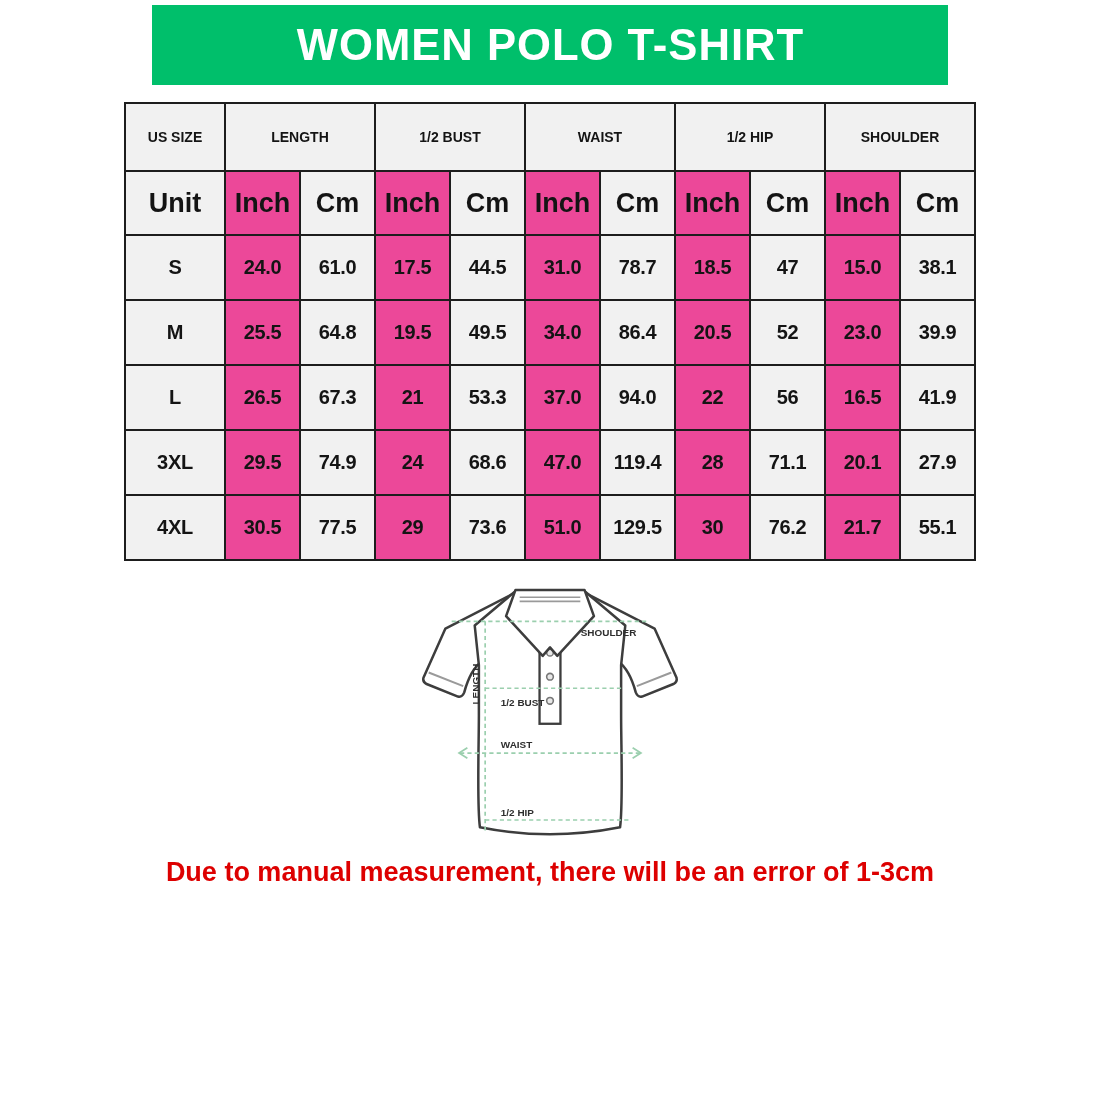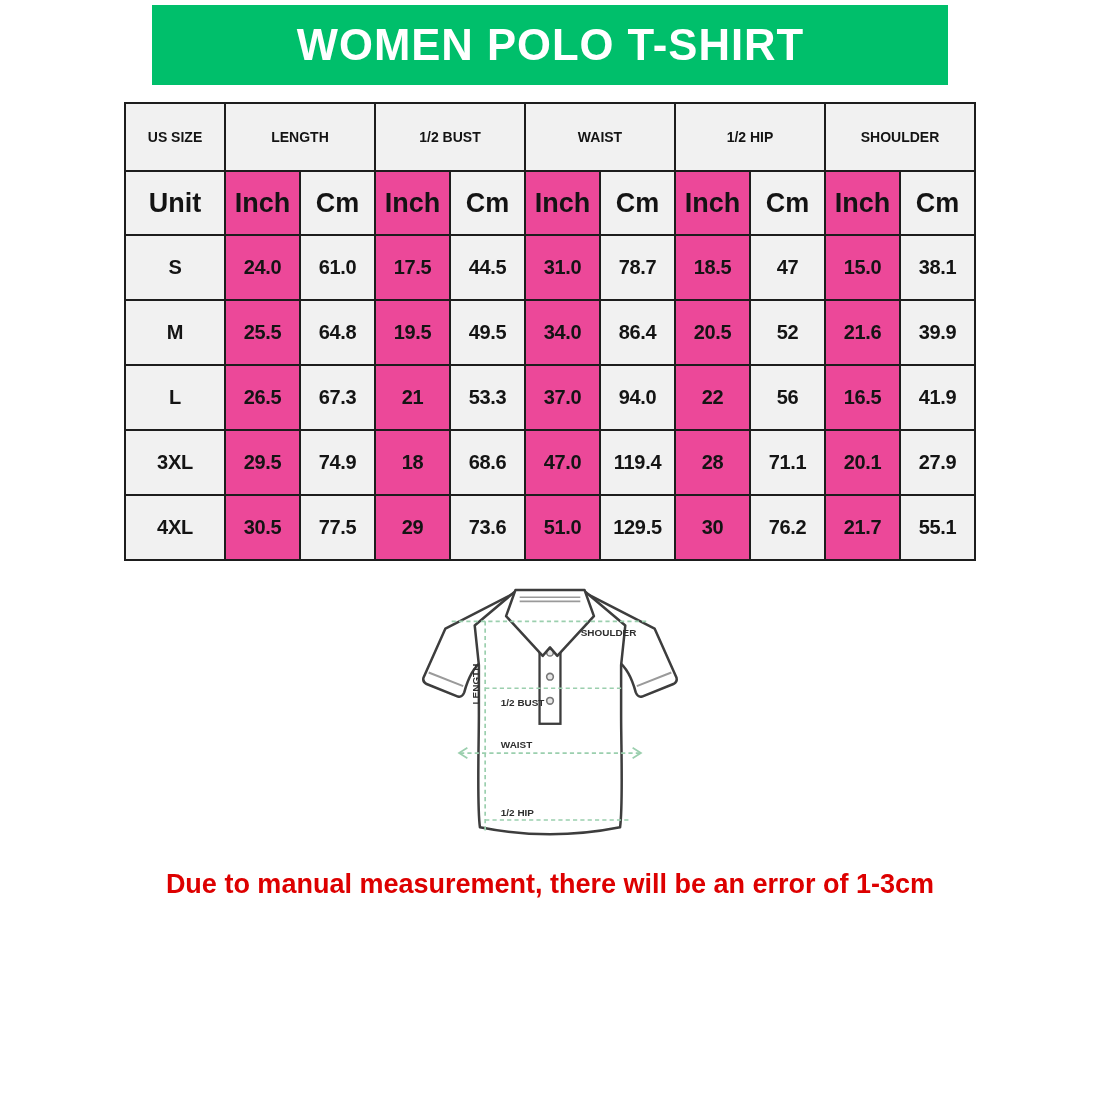--- a/index.html
+++ b/index.html
@@ -24,21 +24,21 @@
     border:2.4px solid #1d1d1d;text-align:center;vertical-align:middle;
     padding:0;font-weight:700;color:#141414;
   }
   .size-table thead tr.group-row th{height:66px;font-size:14px;}
   .size-table thead tr.unit-row th{height:62px;font-size:27px;}
   .size-table tbody td{height:63px;font-size:20px;letter-spacing:-0.3px;}
   .gray{background:#f1f1f1;}
   .white{background:#ec4899;}
   .diagram-wrap{width:272px;margin:8px auto 0;}
   .disclaimer{
-    margin-top:22px;text-align:center;font-size:27px;font-weight:700;color:#dd0000;
+    margin-top:10px;text-align:center;font-size:27px;font-weight:700;color:#dd0000;
   }
 </style>
 </head>
 <body>
 
 <div class="banner">
   <h1>WOMEN POLO T-SHIRT</h1>
 </div>
 
 <table class="size-table">
@@ -95,41 +95,41 @@
       <tr>
         <td class="gray">M</td>
         <td class="white">25.5</td>
         <td class="gray">64.8</td>
         <td class="white">19.5</td>
         <td class="gray">49.5</td>
         <td class="white">34.0</td>
         <td class="gray">86.4</td>
         <td class="white">20.5</td>
         <td class="gray">52</td>
-        <td class="white">21.6</td>
+        <td class="white">23.0</td>
         <td class="gray">39.9</td>
       </tr>
       <tr>
         <td class="gray">L</td>
         <td class="white">26.5</td>
         <td class="gray">67.3</td>
         <td class="white">21</td>
         <td class="gray">53.3</td>
         <td class="white">37.0</td>
         <td class="gray">94.0</td>
         <td class="white">22</td>
         <td class="gray">56</td>
         <td class="white">16.5</td>
         <td class="gray">41.9</td>
       </tr>
       <tr>
         <td class="gray">3XL</td>
         <td class="white">29.5</td>
         <td class="gray">74.9</td>
-        <td class="white">18</td>
+        <td class="white">24</td>
         <td class="gray">68.6</td>
         <td class="white">47.0</td>
         <td class="gray">119.4</td>
         <td class="white">28</td>
         <td class="gray">71.1</td>
         <td class="white">20.1</td>
         <td class="gray">27.9</td>
       </tr>
       <tr>
         <td class="gray">4XL</td>

